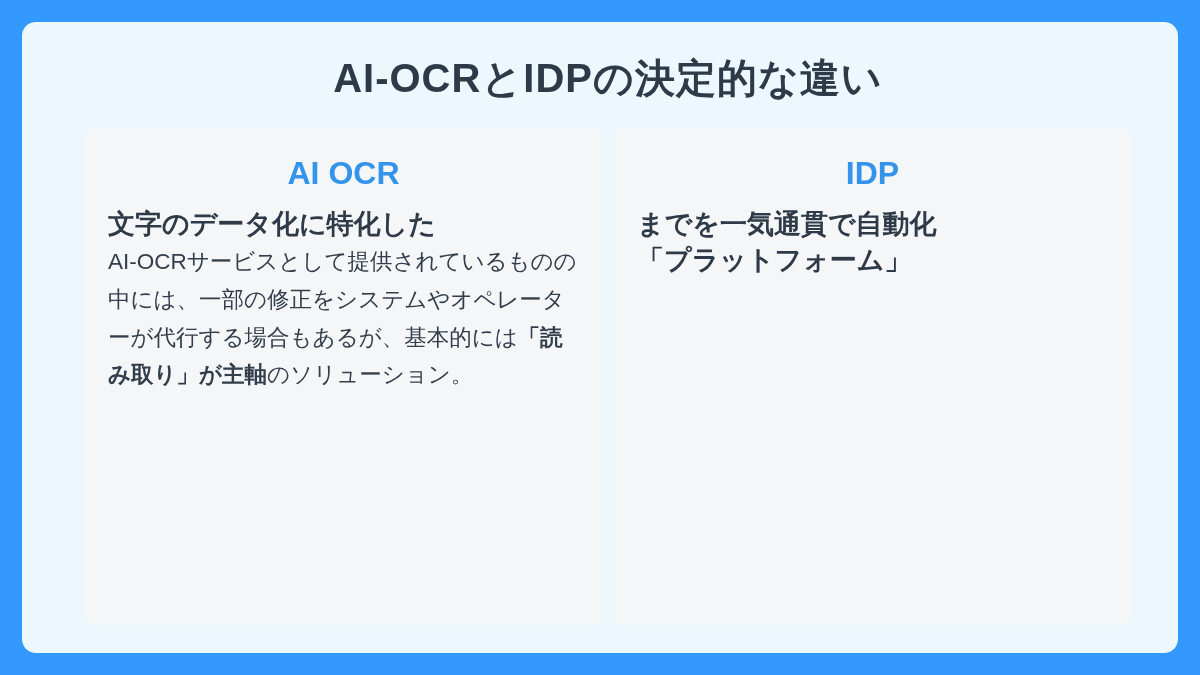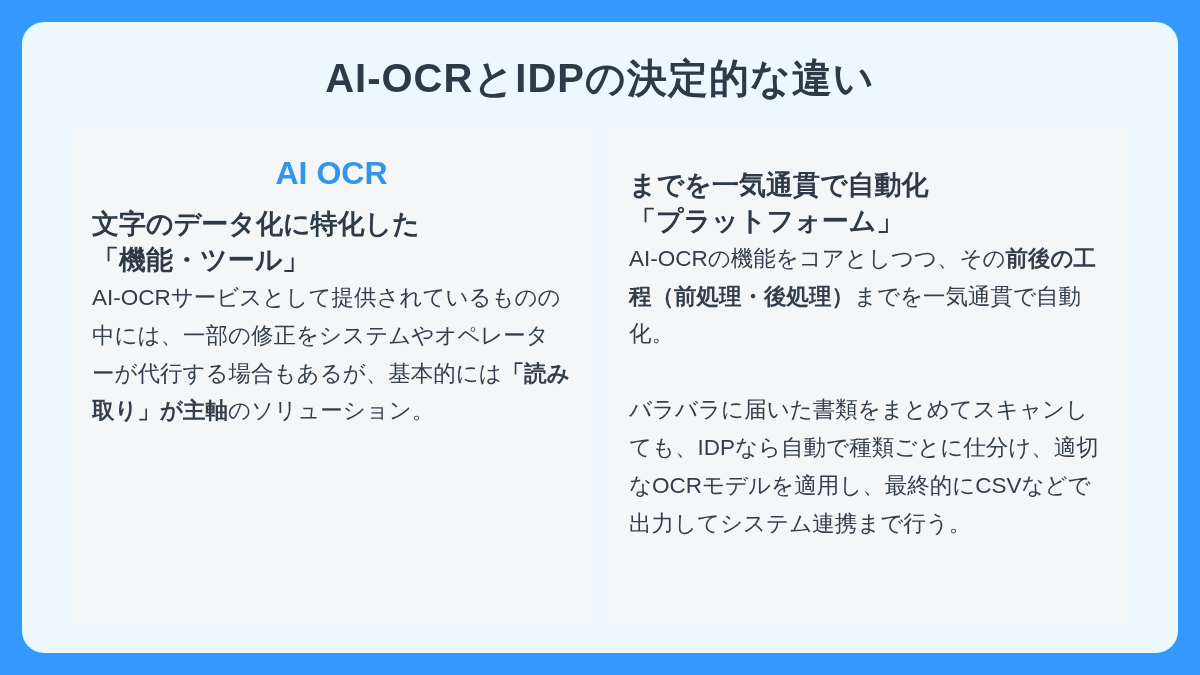--- a/index.html
+++ b/index.html
@@ -19,23 +19,23 @@
     height: 675px;
     background: var(--frame-blue);
     box-sizing: border-box;
     padding: 22px;
     overflow: hidden;
   }
   .panel {
     width: 100%;
     height: 100%;
     background: var(--panel-bg);
-    border-radius: 22px;
+    border-radius: 14px;
     box-sizing: border-box;
-    padding: 34px 48px 28px 48px;
+    padding: 34px 48px 28px 64px;
     display: flex;
     flex-direction: column;
   }
   .page-title {
     text-align: center;
     font-size: 40px;
     font-weight: 700;
     color: var(--text-dark);
     letter-spacing: 1px;
     line-height: 1.1;
@@ -92,33 +92,29 @@
   <div class="panel">
 
     <div class="page-title">AI-OCRとIDPの決定的な違い</div>
 
     <div class="cards">
 
       <div class="card">
         <div class="card-heading">AI OCR</div>
         <div class="card-subtitle">
           <span>文字のデータ化に特化した</span>
-          <span>「機能・ツール」</span>
         </div>
         <div class="card-body">
           <p><span>AI-OCRサービスとして提供されているものの中には、一部の修正をシステムやオペレーターが代行する場合もあるが、基本的には</span><span class="bold-seg">「読み取り」が主軸</span><span>のソリューション。</span></p>
         </div>
       </div>
 
       <div class="card">
+        <div class="card-heading">IDP</div>
         <div class="card-subtitle">
           <span>までを一気通貫で自動化</span>
           <span>「プラットフォーム」</span>
-        </div>
-        <div class="card-body">
-          <p><span>AI-OCRの機能をコアとしつつ、その</span><span class="bold-seg">前後の工程（前処理・後処理）</span><span>までを一気通貫で自動化。</span></p>
-          <p>バラバラに届いた書類をまとめてスキャンしても、IDPなら自動で種類ごとに仕分け、適切なOCRモデルを適用し、最終的にCSVなどで出力してシステム連携まで行う。</p>
         </div>
       </div>
 
     </div>
   </div>
 </div>
 
 </body></html>

